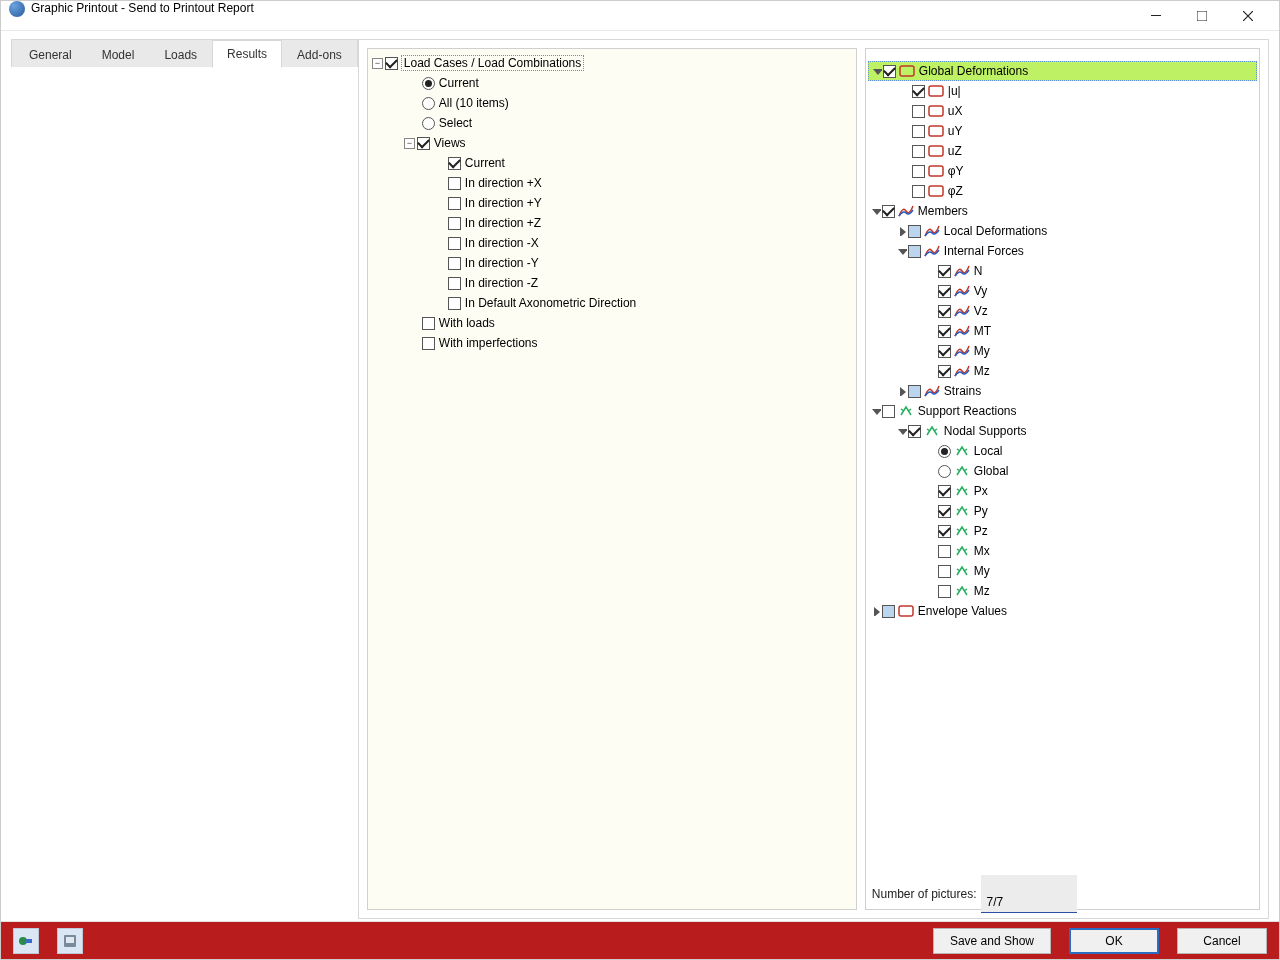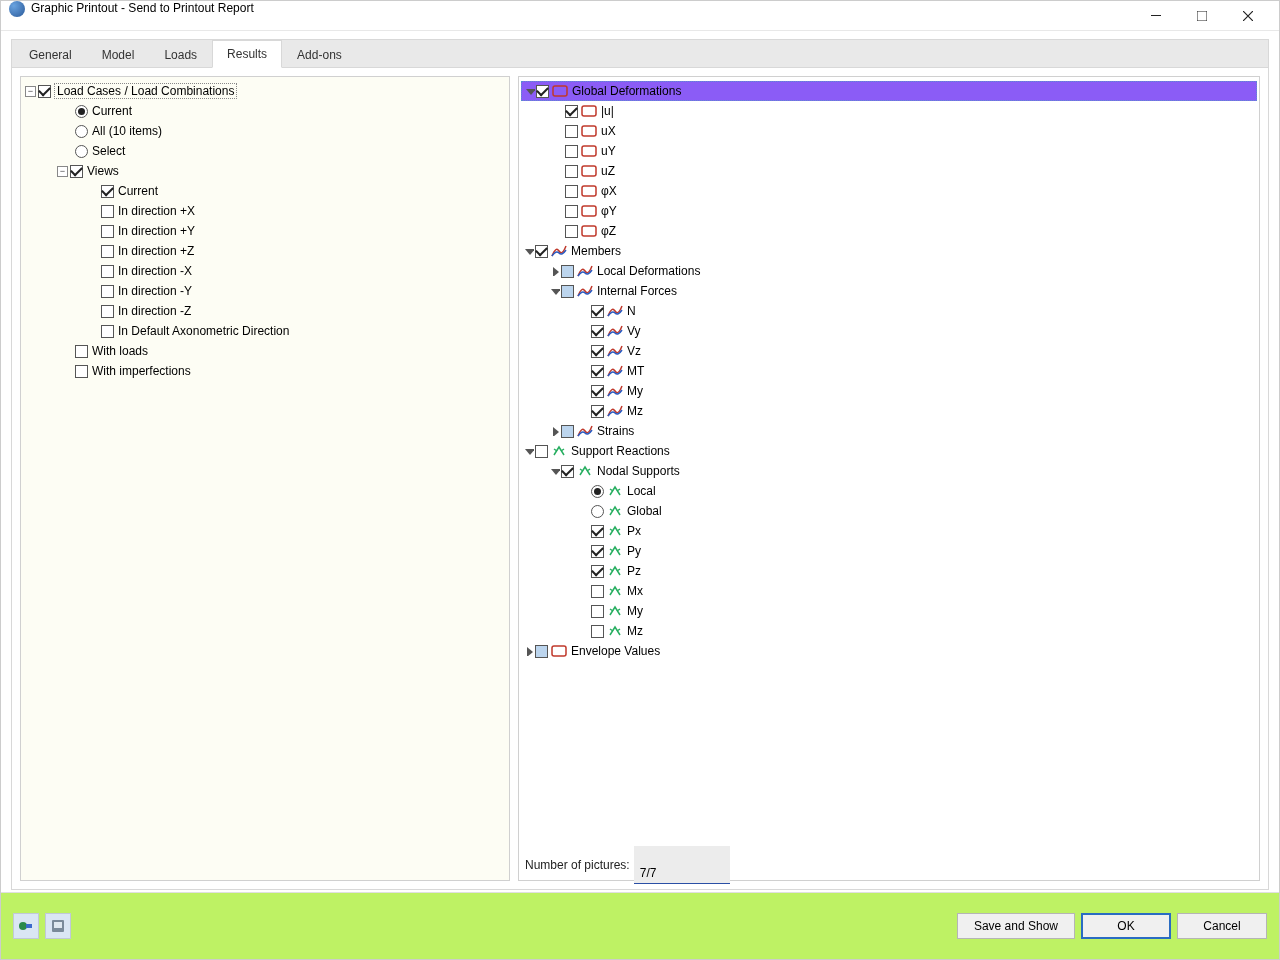--- a/index.html
+++ b/index.html
@@ -3,40 +3,40 @@
 <meta charset="utf-8">
 <style>
 * { box-sizing: border-box; margin: 0; padding: 0; font-family: "Segoe UI", Tahoma, sans-serif; font-size: 12px; }
 body { background: #fff; width: 1280px; height: 960px; overflow: hidden; }
 .window { width: 1280px; height: 960px; display: flex; flex-direction: column; border: 1px solid #ccc; }
 .titlebar { height: 30px; display: flex; align-items: flex-start; padding: 0 8px; background: #fff; border-bottom: 1px solid #e8e8e8; }
 .titlebar .app-icon { width: 16px; height: 16px; margin-right: 6px; background: radial-gradient(circle at 30% 30%, #6aa3e0, #2a5a9a); border-radius: 50%; }
 .titlebar .title { flex: 1; color: #000; }
 .titlebar .wbtn { width: 46px; height: 30px; display: flex; align-items: center; justify-content: center; color: #333; cursor: default; }
 .titlebar .wbtn svg { width: 10px; height: 10px; }
-.content-wrap { flex: 1; display: flex; flex-direction: column; background: #fff; padding: 8px 10px 2px 10px; }
+.content-wrap { flex: 1; display: flex; background: #fff; padding: 8px 10px 2px 10px; }
 .tabbar { display: flex; gap: 0; background: #e9e9e9; border: 1px solid #d8d8d8; border-bottom: none; height: 28px; align-items: flex-end; padding-left: 2px; }
 .tab { padding: 6px 14px; color: #333; cursor: default; border: 1px solid transparent; border-bottom: none; position: relative; top: 1px; }
 .tab.active { background: #fff; border: 1px solid #d8d8d8; border-bottom: 1px solid #fff; }
 .tabbody { flex: 1; background: #fff; border: 1px solid #d8d8d8; display: flex; gap: 8px; padding: 8px; }
 .leftpane { width: 490px; background: #fdfdf4; border: 1px solid #d0d0d0; overflow-y: auto; padding: 4px 2px; }
 .rightpane { flex: 1; background: #fff; border: 1px solid #d0d0d0; display: flex; flex-direction: column; }
 .rtree { flex: 1; overflow-y: auto; padding: 4px 2px; }
 .rbottom { height: 30px; display: flex; align-items: center; padding: 0 6px; gap: 4px; }
 .rbottom .label { color: #222; }
 .rbottom .value { background: #ececec; border-bottom: 1px solid #2a4fa5; padding: 20px 24px 3px 6px; min-width: 96px; display: inline-block; }
-.footer { height: 67px; background: #bef264; display: flex; align-items: center; padding: 0 12px; border-top: 1px solid #e0e0e0; gap: 6px; }
+.footer { height: 38px; background: #b91c1c; display: flex; align-items: center; padding: 0 12px; border-top: 1px solid #e0e0e0; gap: 18px; }
 .footer .spacer { flex: 1; }
 .btn { height: 26px; padding: 0 16px; background: #f0f0f0; border: 1px solid #b5b5b5; cursor: default; min-width: 90px; text-align: center; line-height: 24px; }
 .btn.primary { border: 2px solid #2a6cc2; line-height: 22px; }
 .iconbtn { width: 26px; height: 26px; border: 1px solid #c0c8d8; background: #dae6f4; display: flex; align-items: center; justify-content: center; }
 .iconbtn svg { width: 16px; height: 16px; }
 
 .node { display: flex; align-items: center; height: 20px; padding-right: 4px; white-space: nowrap; }
-.node.selected { background: #8b5cf6; border: 1px dotted #5a8fce; }
+.node.selected { background: #bef264; border: 1px dotted #5a8fce; margin-top: 8px; }
 .tw { width: 12px; height: 12px; display: inline-flex; align-items: center; justify-content: center; cursor: default; }
 .tw svg { width: 10px; height: 10px; fill: #555; }
 .pm { width: 11px; height: 11px; border: 1px solid #888; display: inline-flex; align-items: center; justify-content: center; font-size: 9px; line-height: 1; cursor: default; color: #444; background: #fff; margin-right: 2px; }
 .cb { width: 13px; height: 13px; border: 1px solid #555; display: inline-flex; align-items: center; justify-content: center; margin-right: 3px; background: #fff; cursor: default; }
 .cb.checked::after { content: ""; width: 9px; height: 5px; border-left: 2px solid #222; border-bottom: 2px solid #222; transform: rotate(-45deg) translate(1px,-1px); }
 .cb.tristate { background: #bcd5ee; }
 .rd { width: 13px; height: 13px; border: 1px solid #555; border-radius: 50%; display: inline-flex; align-items: center; justify-content: center; margin-right: 3px; background: #fff; cursor: default; }
 .rd.checked::after { content: ""; width: 7px; height: 7px; background: #222; border-radius: 50%; }
 .ic { width: 16px; height: 14px; display: inline-flex; align-items: center; justify-content: center; margin-right: 3px; }
 .ic svg { width: 16px; height: 14px; }
@@ -249,30 +249,20 @@
               <span class="lbl">uZ</span>
             </div>
           <div class="node">
               <span class="spacer-w" style="width:44px"></span>
               <span class="cb"></span>
               <span class="ic">
                 <svg>
                   <use href="#i-def"></use>
                 </svg>
               </span>
-              <span class="lbl">φX</span>
-            </div>
-          <div class="node">
-              <span class="spacer-w" style="width:44px"></span>
-              <span class="cb"></span>
-              <span class="ic">
-                <svg>
-                  <use href="#i-def"></use>
-                </svg>
-              </span>
               <span class="lbl">φY</span>
             </div>
           <div class="node">
               <span class="spacer-w" style="width:44px"></span>
               <span class="cb"></span>
               <span class="ic">
                 <svg>
                   <use href="#i-def"></use>
                 </svg>
               </span>

